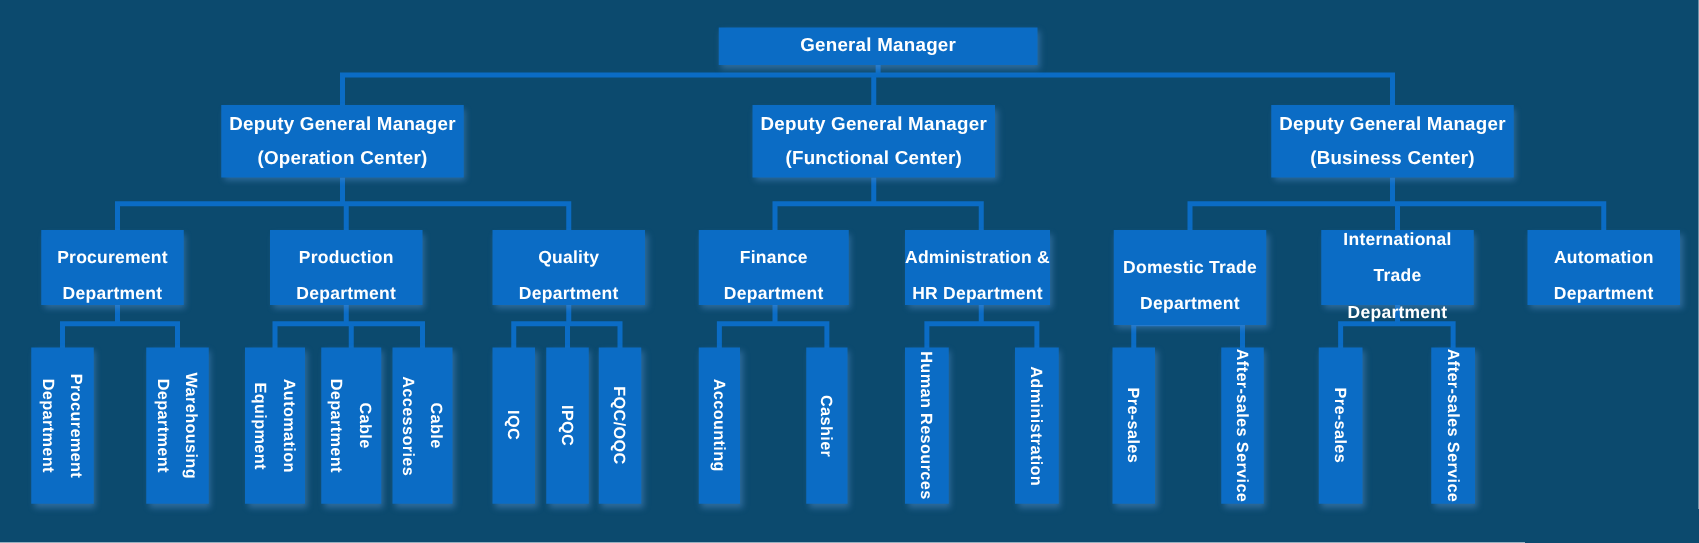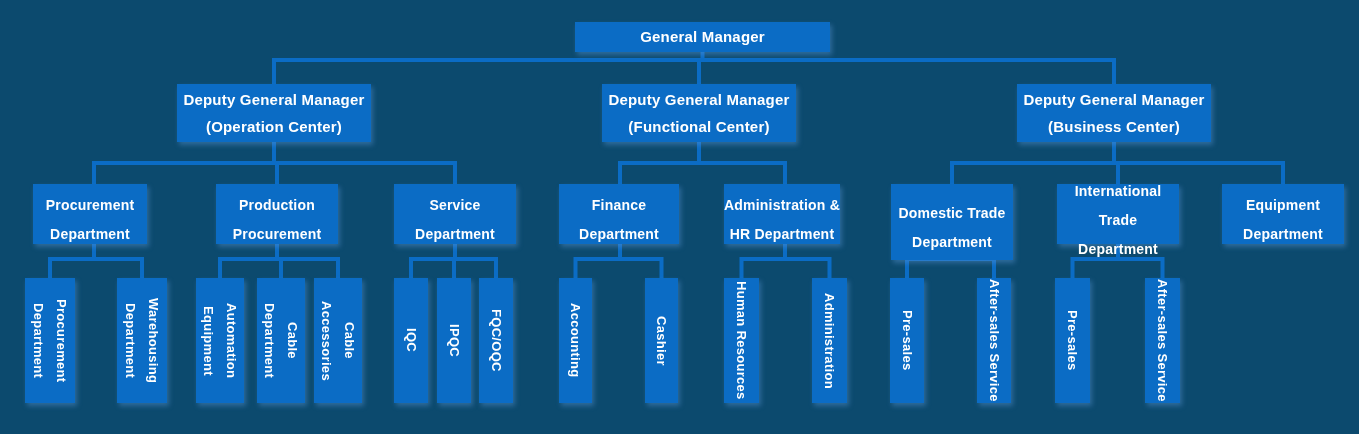--- a/index.html
+++ b/index.html
@@ -67,44 +67,44 @@
     <span class="lbl">Deputy General Manager
 (Business Center)</span>
   </div>
 
   <div class="node dept" style="left:33px;top:184px;width:114px;height:60px">
     <span class="lbl">Procurement
 Department</span>
   </div>
   <div class="node dept" style="left:216px;top:184px;width:122px;height:60px">
     <span class="lbl">Production
-Procurement</span>
+Department</span>
   </div>
   <div class="node dept" style="left:394px;top:184px;width:122px;height:60px">
-    <span class="lbl">Service
+    <span class="lbl">Quality
 Department</span>
   </div>
   <div class="node dept" style="left:559px;top:184px;width:120px;height:60px">
     <span class="lbl">Finance
 Department</span>
   </div>
   <div class="node dept" style="left:724px;top:184px;width:116px;height:60px">
     <span class="lbl">Administration &amp;
 HR Department</span>
   </div>
   <div class="node dept" style="left:891px;top:184px;width:122px;height:76px">
     <span class="lbl">Domestic Trade
 Department</span>
   </div>
   <div class="node dept" style="left:1057px;top:184px;width:122px;height:60px">
     <span class="lbl">International
 Trade Department</span>
   </div>
   <div class="node dept" style="left:1222px;top:184px;width:122px;height:60px">
-    <span class="lbl">Equipment
+    <span class="lbl">Automation
 Department</span>
   </div>
 
   <div class="node leaf" style="left:25px;top:278px;width:50px;height:125px">
     <span class="lbl">Procurement
 Department</span>
   </div>
   <div class="node leaf" style="left:117px;top:278px;width:50px;height:125px">
     <span class="lbl">Warehousing
 Department</span>

